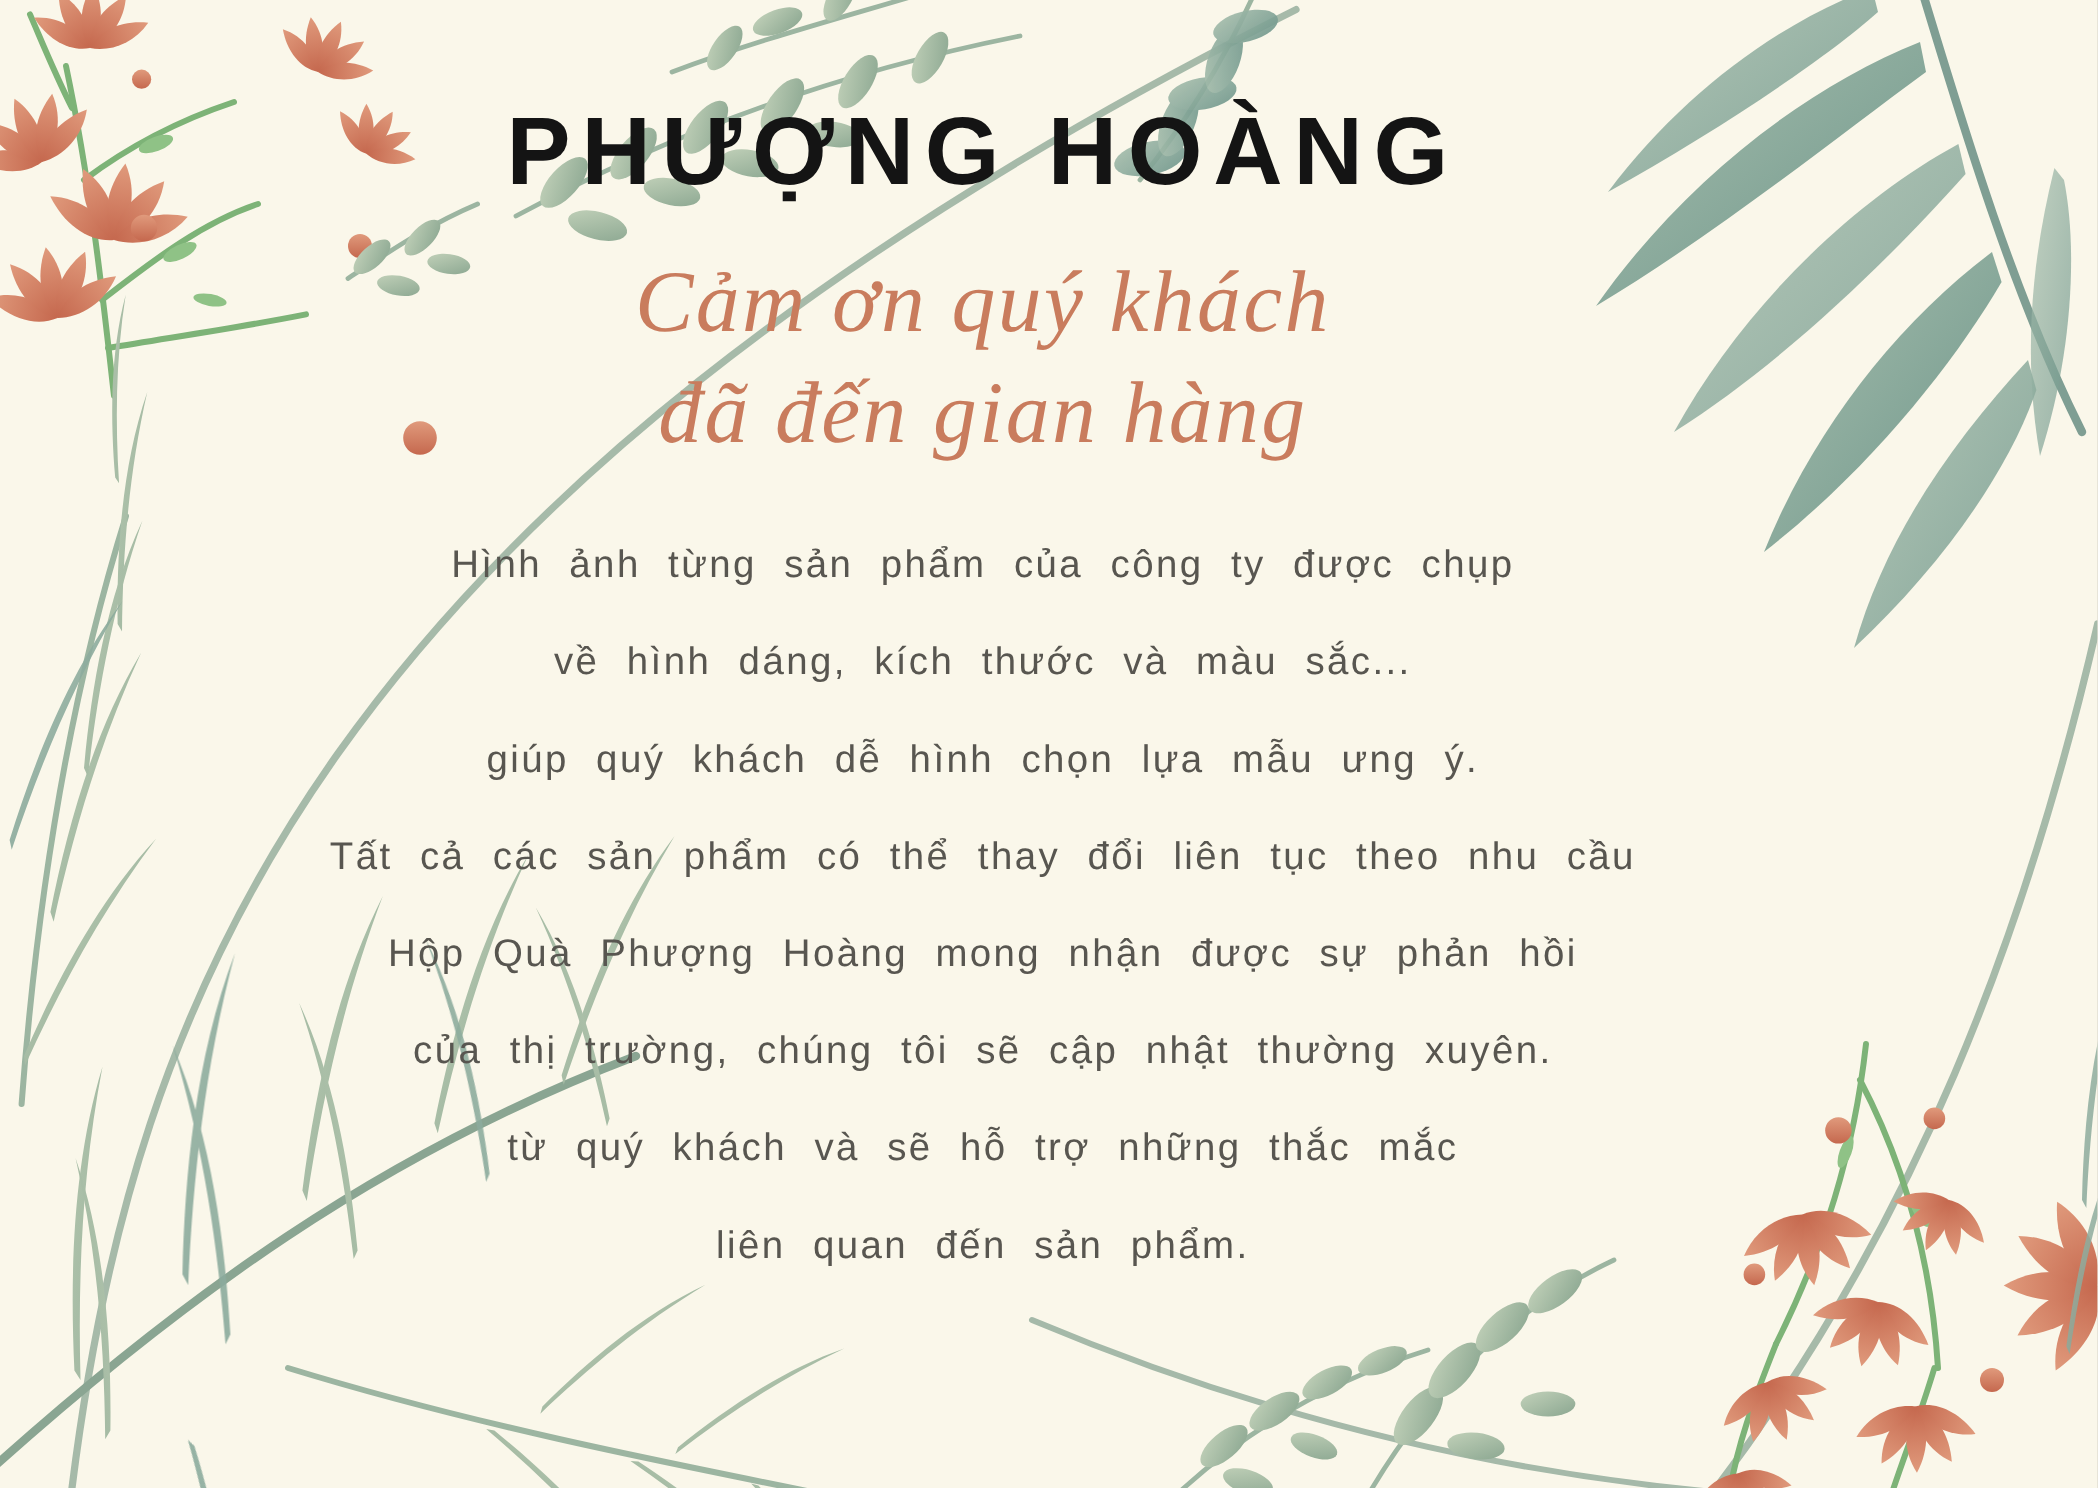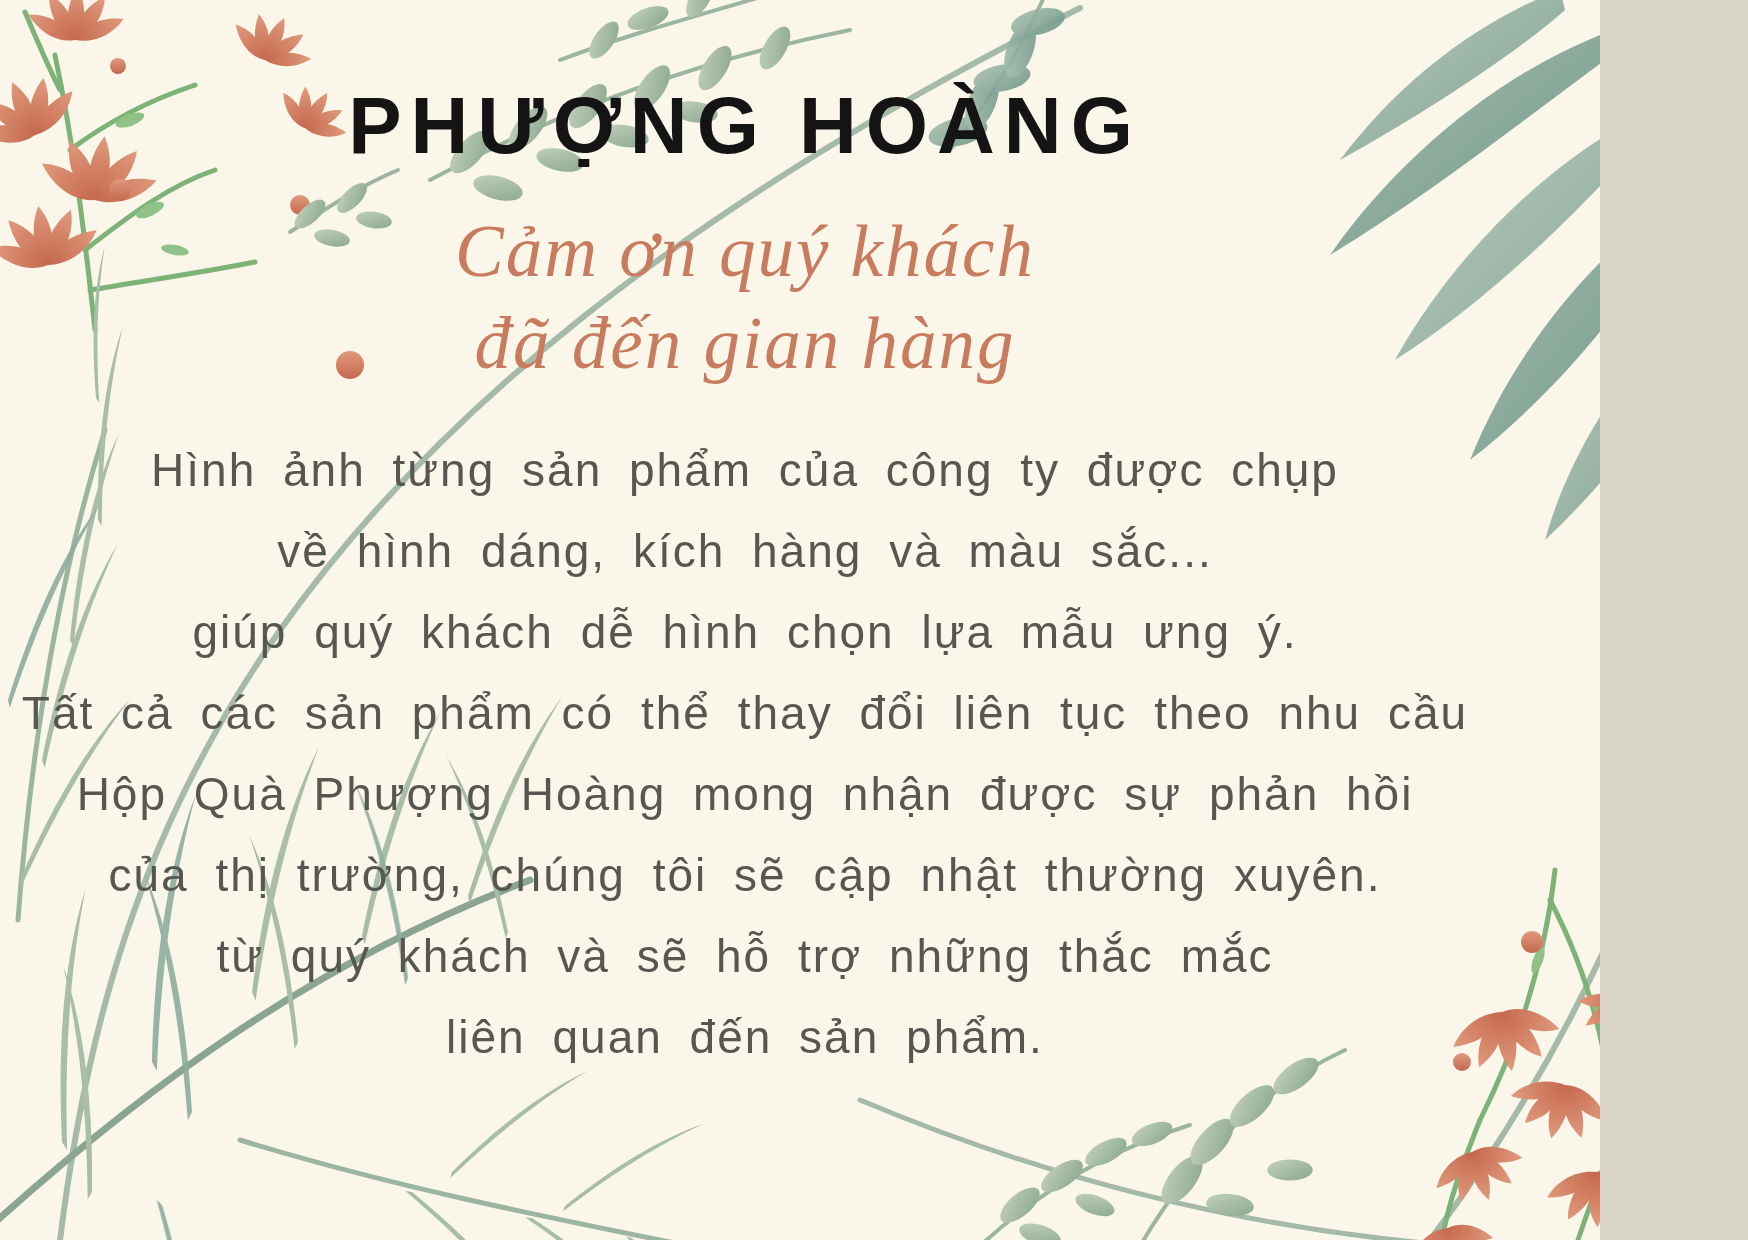--- a/index.html
+++ b/index.html
@@ -1,18 +1,18 @@
 <!DOCTYPE html>
 <html><head>
 <meta charset="utf-8">
 <style>
   html,body{margin:0;padding:0;background:#d8d5c8;}
   .card{
     position:relative;
-    width:1600px;height:1240px;
+    width:1748px;height:1240px;
     background:#faf7ea;
     overflow:hidden;
     font-family:"Liberation Sans",sans-serif;
   }
   .deco{position:absolute;inset:0;width:1748px;height:1240px;}
   .textcol{position:absolute;left:0;right:110px;text-align:center;z-index:2;}
   .brand{
     top:86px;
     font-weight:700;
     font-size:80px;line-height:1;
@@ -24,21 +24,21 @@
     top:206px;
     font-family:Liberation Serif, serif;
     font-style:italic;
     font-size:73px;line-height:92px;
     letter-spacing:2px;
     color:#c97c5d;
     white-space:nowrap;
   }
   .bodytext{
     top:430px;
-    font-size:46px;line-height:81px;
+    font-size:32px;line-height:81px;
     letter-spacing:2px;word-spacing:12px;
     color:#585650;
     white-space:nowrap;
   }
 </style>
 </head>
 <body>
 
 <div class="card">
 
@@ -243,21 +243,21 @@
 
   <div class="textcol brand">PHƯỢNG HOÀNG</div>
 
   <div class="textcol greeting">
     <div>Cảm ơn quý khách</div>
     <div>đã đến gian hàng</div>
   </div>
 
   <div class="textcol bodytext">
     <div>Hình ảnh từng sản phẩm của công ty được chụp</div>
-    <div>về hình dáng, kích hàng và màu sắc...</div>
+    <div>về hình dáng, kích thước và màu sắc...</div>
     <div>giúp quý khách dễ hình chọn lựa mẫu ưng ý.</div>
     <div>Tất cả các sản phẩm có thể thay đổi liên tục theo nhu cầu</div>
     <div>Hộp Quà Phượng Hoàng mong nhận được sự phản hồi</div>
     <div>của thị trường, chúng tôi sẽ cập nhật thường xuyên.</div>
     <div>từ quý khách và sẽ hỗ trợ những thắc mắc</div>
     <div>liên quan đến sản phẩm.</div>
   </div>
 
 </div>
 

